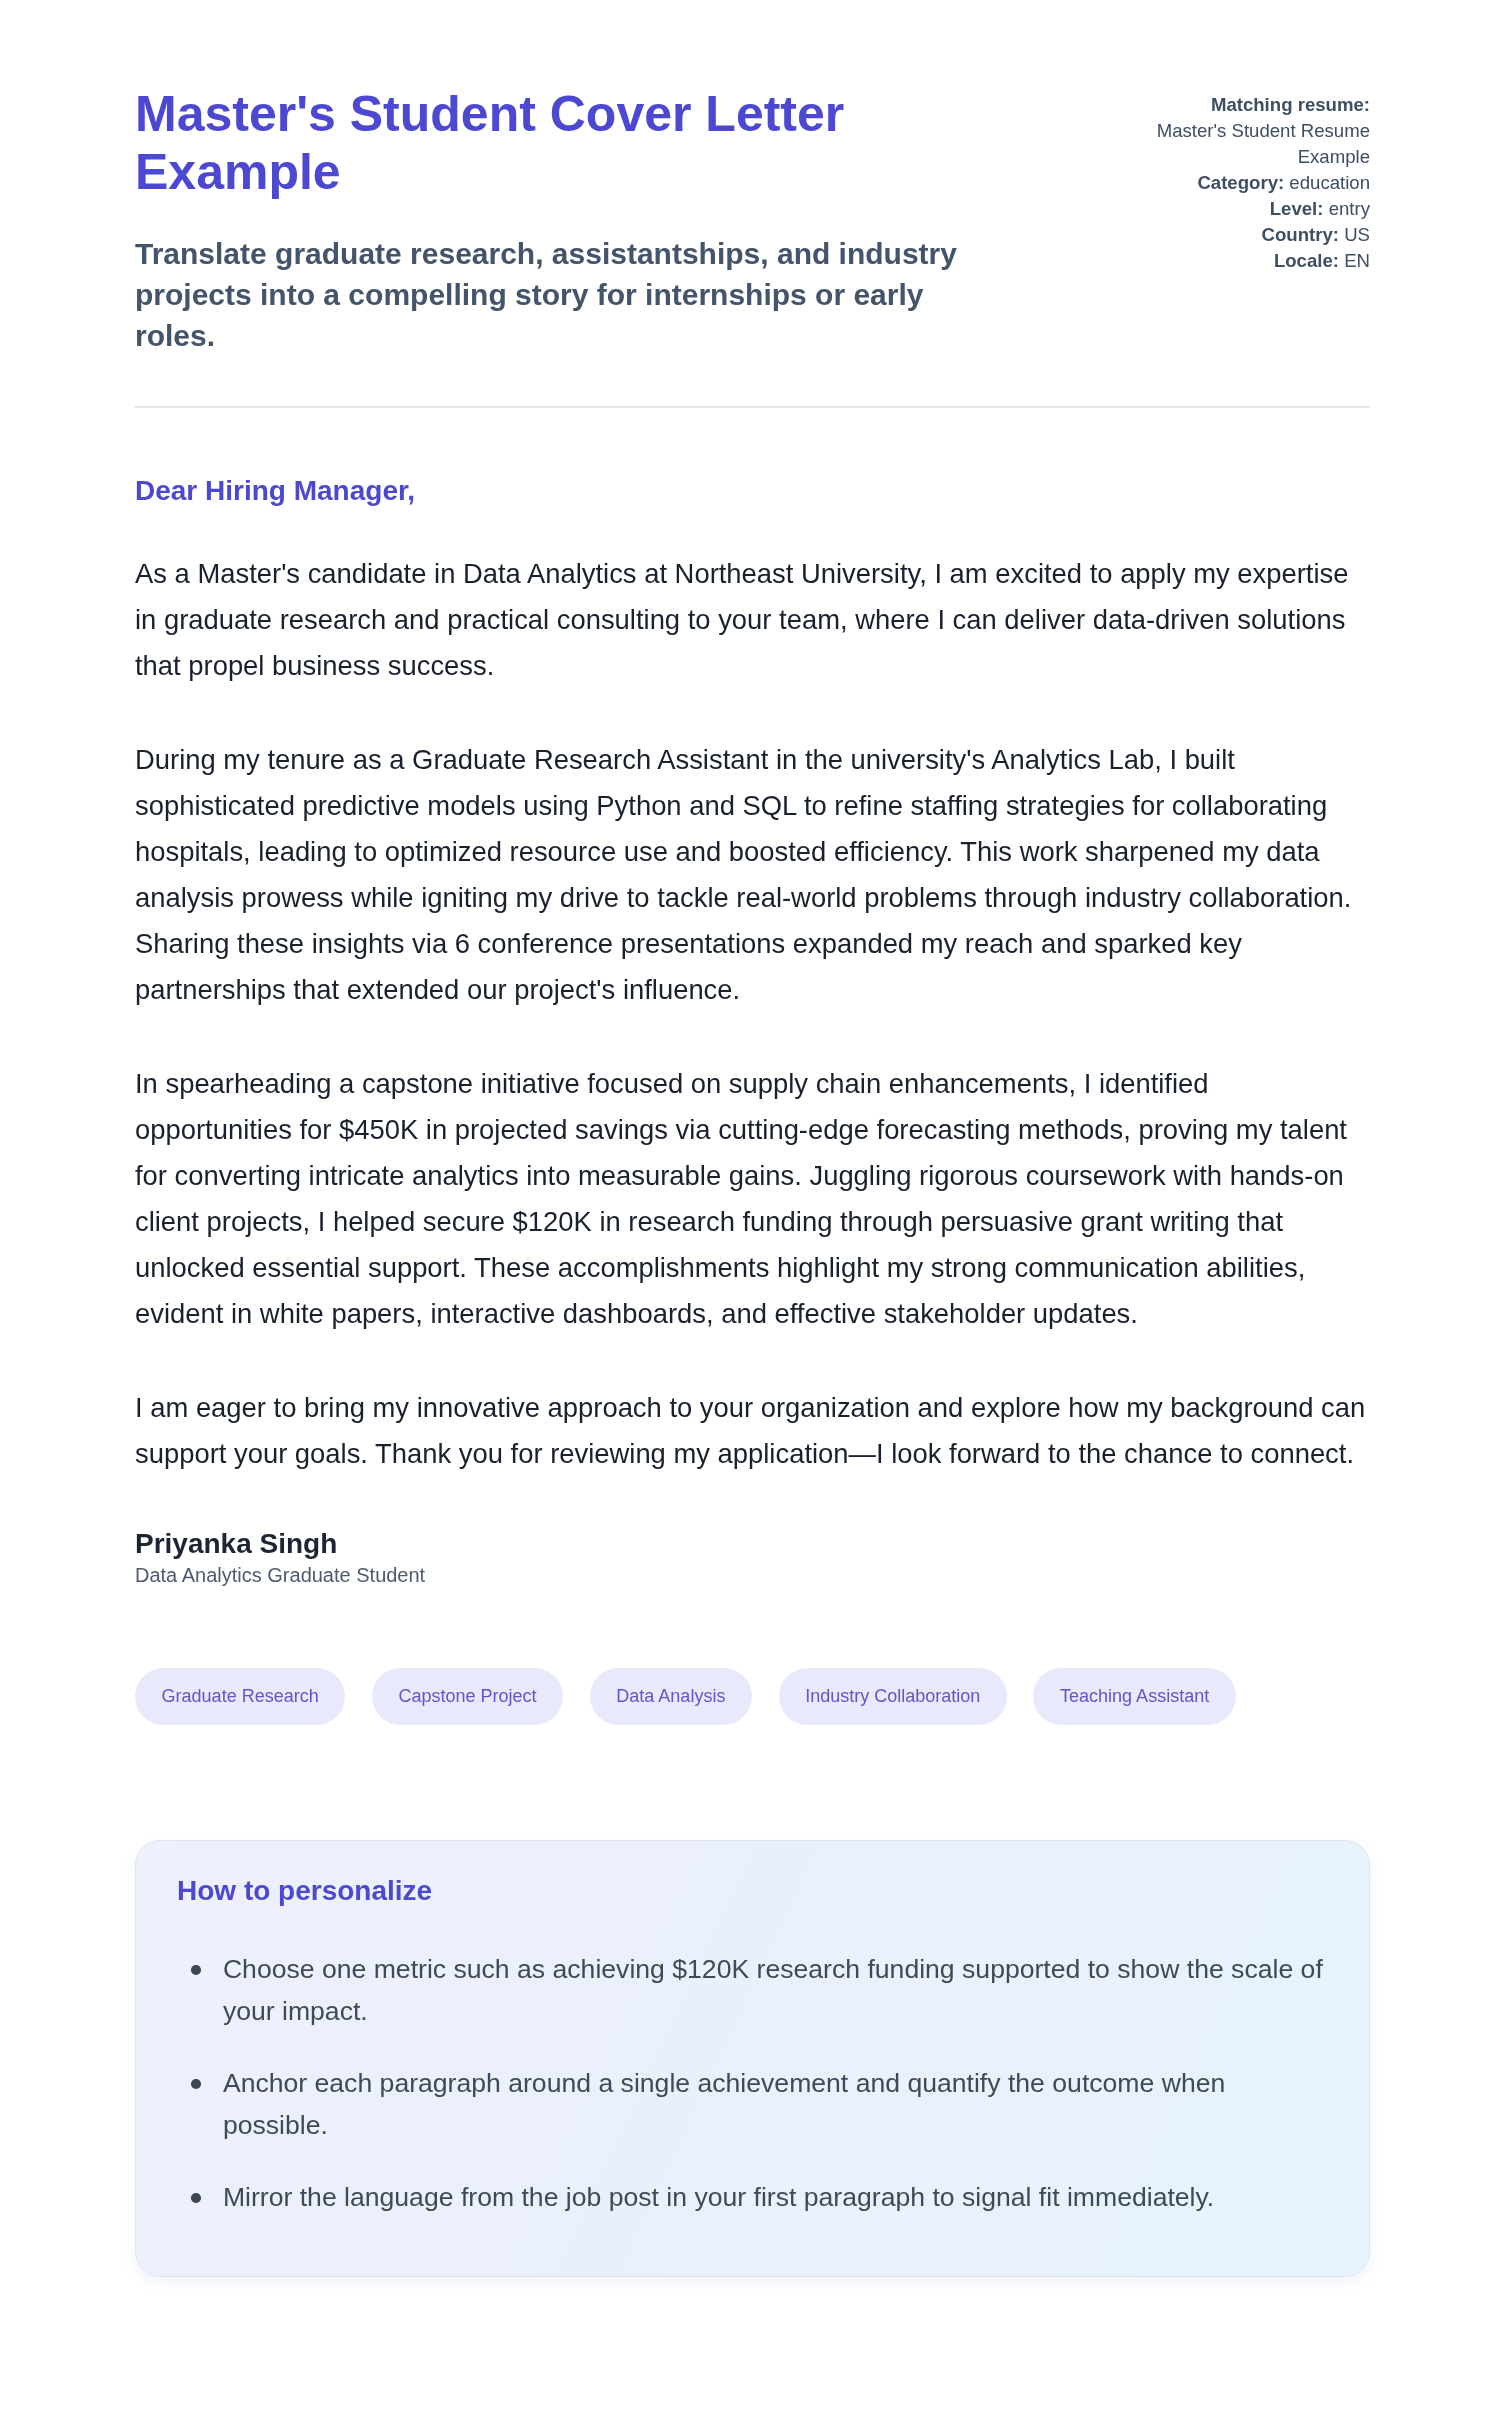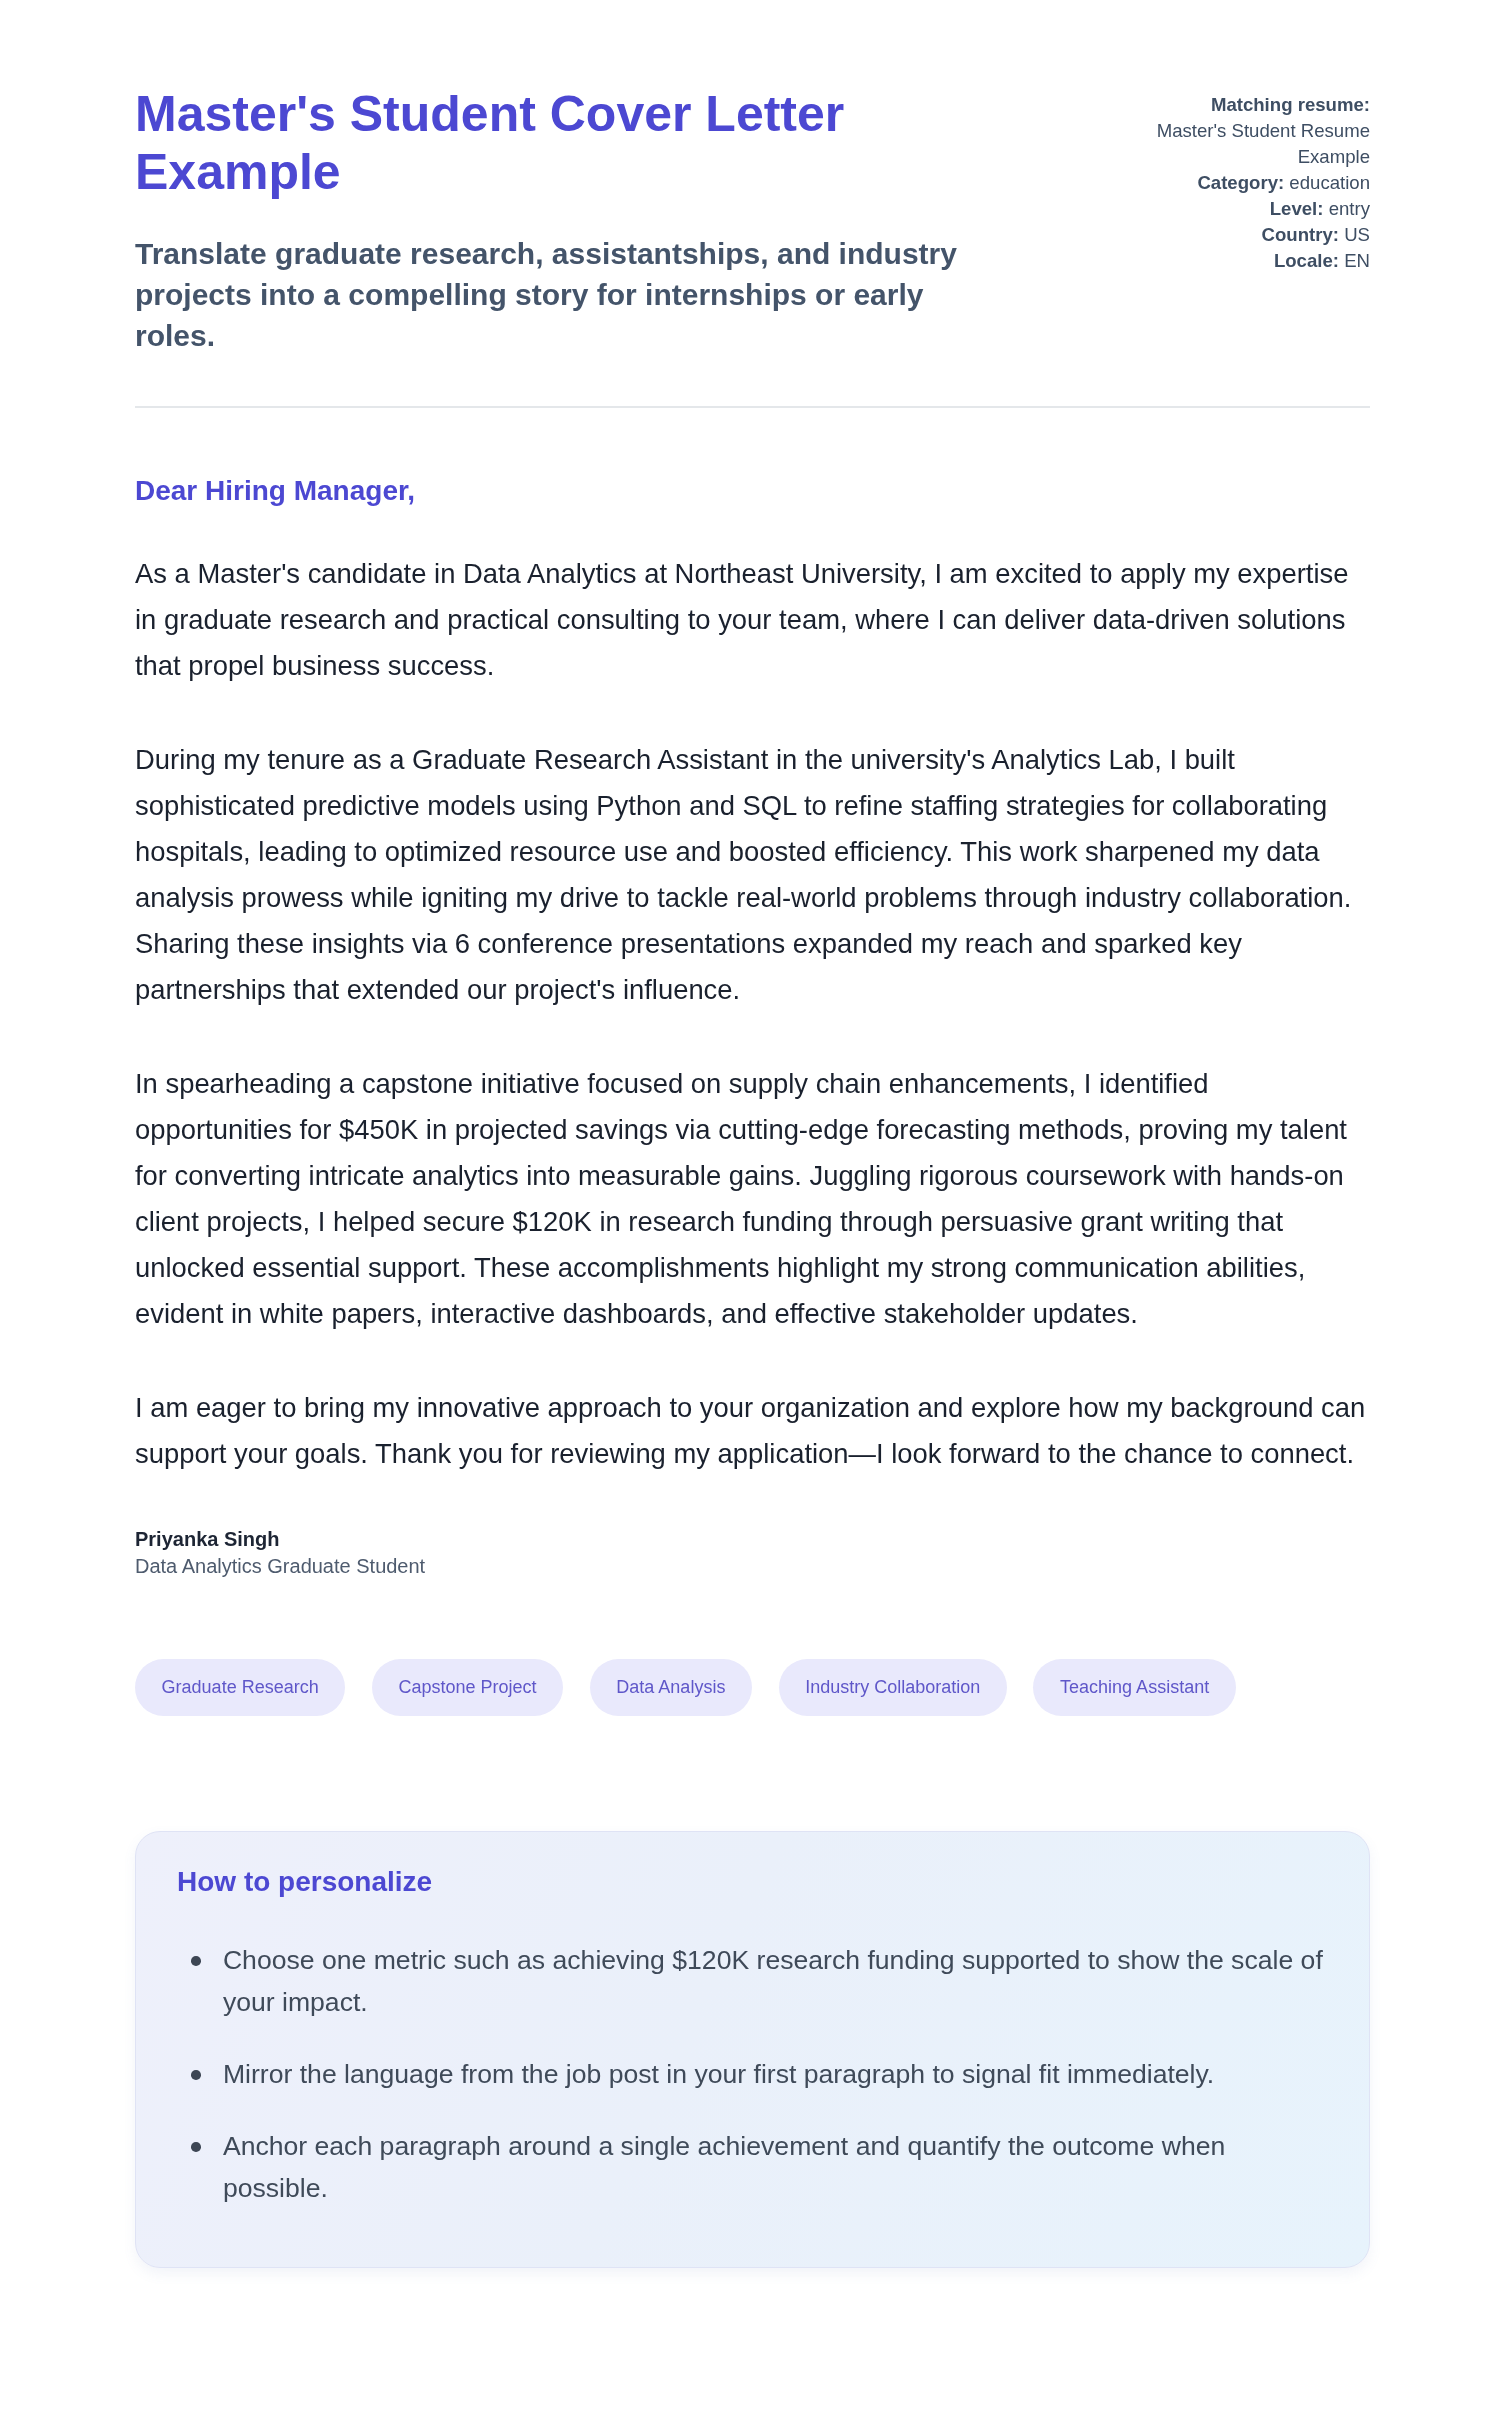--- a/index.html
+++ b/index.html
@@ -67,21 +67,21 @@
   }
   .para {
     font-size: 27.4px;
     line-height: 46px;
     color: #1a212e;
     margin-bottom: 48px;
     max-width: 1234px;
   }
   .signature { margin-top: 51px; }
   .signature-name {
-    font-size: 20px;
+    font-size: 28px;
     font-weight: 700;
     color: #1d2534;
   }
   .signature-role {
     margin-top: 4px;
     font-size: 20px;
     font-weight: 400;
     color: #4e5b6e;
   }
 
@@ -199,19 +199,19 @@
     <span class="tag-pill">Capstone Project</span>
     <span class="tag-pill">Data Analysis</span>
     <span class="tag-pill">Industry Collaboration</span>
     <span class="tag-pill">Teaching Assistant</span>
   </div>
 
   <div class="personalize-box">
     <div class="personalize-heading">How to personalize</div>
     <ul class="personalize-list">
       <li>Choose one metric such as achieving $120K research funding supported to show the scale of your impact.</li>
+      <li>Anchor each paragraph around a single achievement and quantify the outcome when possible.</li>
       <li>Mirror the language from the job post in your first paragraph to signal fit immediately.</li>
-      <li>Anchor each paragraph around a single achievement and quantify the outcome when possible.</li>
     </ul>
   </div>
 
 </div>
 
 
 </body></html>

